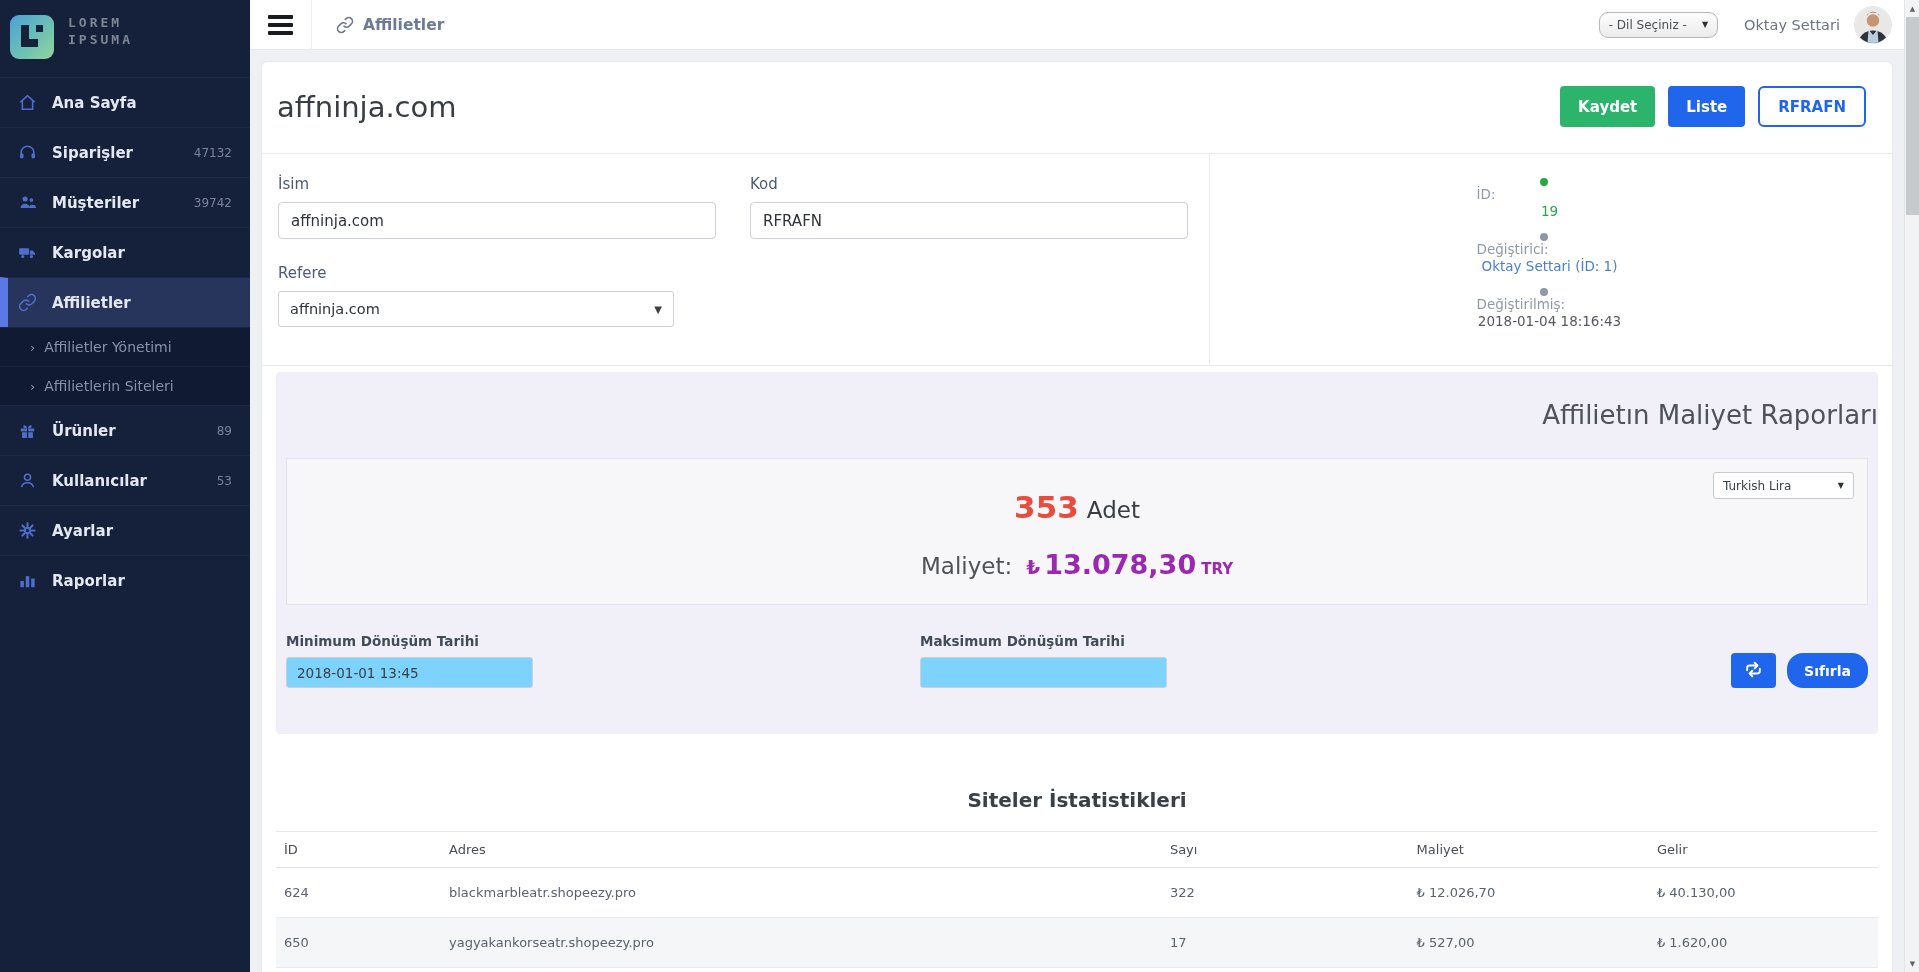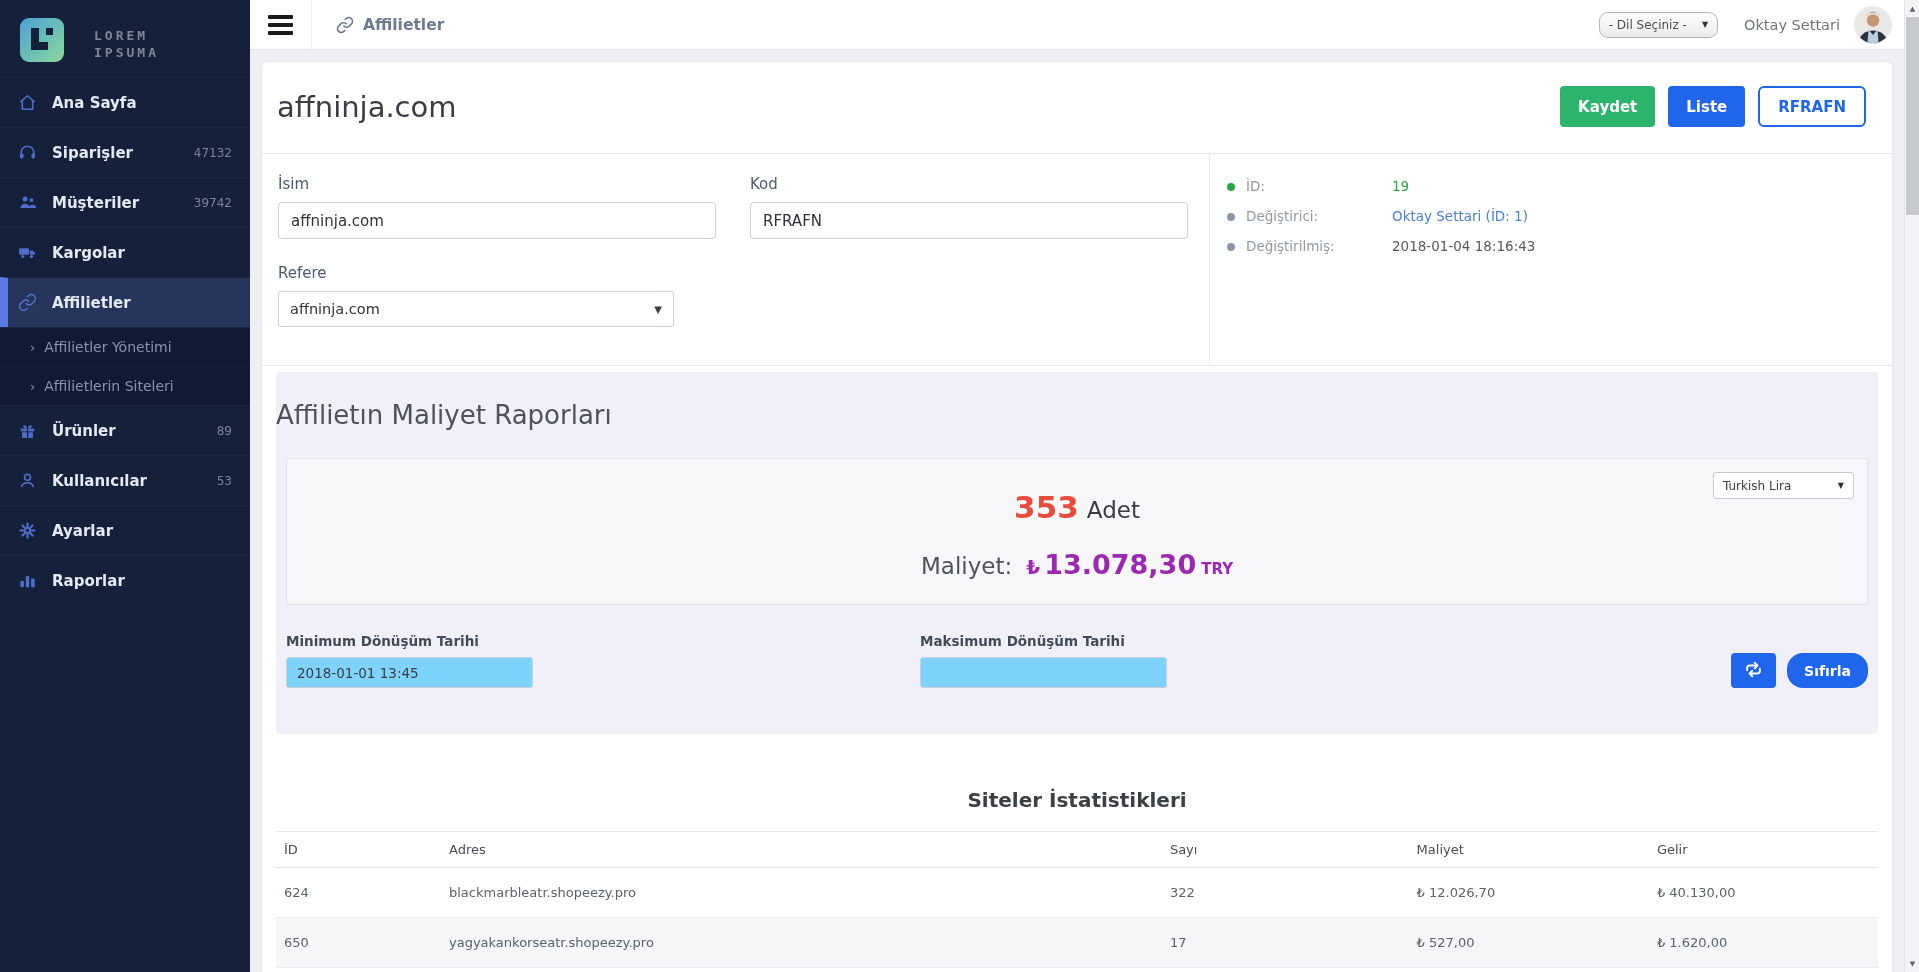--- a/index.html
+++ b/index.html
@@ -3,21 +3,21 @@
 <meta charset="utf-8">
 <style>
   * { box-sizing: border-box; margin: 0; padding: 0; }
   html,body { width:1919px; height:972px; overflow:hidden; }
   body {
     font-family: "DejaVu Sans", "Liberation Sans", sans-serif;
     background:#eef0f3; position:relative; color:#333;
   }
   
   .sidebar { position:absolute; left:0; top:0; width:250px; height:972px; background:#15203a; z-index:3; }
-  .logo { display:flex; align-items:flex-end; gap:30px; padding:15px 20px; height:77px; }
+  .logo { display:flex; align-items:flex-start; gap:14px; padding:15px 10px; height:77px; }
   .logo-box { width:44px; height:44px; border-radius:9px; background:linear-gradient(135deg,#4da0d8 0%,#6cc0b4 55%,#8fd79b 100%); position:relative; flex:none; }
   .logo-l { position:absolute; left:11px; top:10px; width:17px; height:22px; border-left:8px solid #15203a; border-bottom:8px solid #15203a; }
   .logo-dot { position:absolute; right:11px; top:10px; width:7px; height:7px; background:#15203a; }
   .logo-text { font-family:"DejaVu Sans Mono","Liberation Mono",monospace; font-size:13px; letter-spacing:3px; color:#7d8694; line-height:1.3; font-weight:700; }
   .nav { }
   .nav-item { display:flex; align-items:center; height:50px; padding:0 18px; border-top:1px solid #1d2845; color:#e3e8f1; font-size:15px; font-weight:700; cursor:pointer; }
   .nav-item .ico { width:19px; height:19px; margin-right:15px; color:#4f6ecb; flex:none; }
   .nav-item .ico svg { width:100%; height:100%; display:block; }
   .nav-item .count { margin-left:auto; font-size:12px; font-weight:400; color:#79839a; }
   .nav-item.active { background:#27345b; border-left:8px solid #5b79e4; padding-left:10px; }
@@ -50,28 +50,28 @@
   .card-main { display:flex; border-bottom:1px solid #e8eaee; }
   .form-area { width:947px; flex:none; padding:21px 0 38px 16px; }
   .form-grid { display:flex; gap:34px; }
   .field { width:438px; }
   .field label, .refere label { display:block; font-size:15px; color:#4d5b76; margin-bottom:9px; }
   .text-input { width:100%; height:37px; border:1px solid #ccd1d8; border-radius:4px; padding:0 12px; font-family:inherit; font-size:15px; color:#2f3338; background:#fff; }
   .refere { margin-top:25px; width:396px; }
   .select-box { height:36px; border:1px solid #ccd1d8; border-radius:3px; background:#fff; display:flex; align-items:center; padding:0 11px; font-size:14.5px; color:#2f3338; cursor:pointer; }
   .select-box .arr { margin-left:auto; font-size:10px; color:#3c3f43; }
   .info-area { flex:1; border-left:1px solid #e8eaee; padding:24px 20px 0 17px; }
-  .info-row { display:flex; align-items:center; margin-bottom:13px; font-size:13.5px; line-height:17px; }
+  .info-row { display:flex; align-items:center; margin-bottom:13px; font-size:13.5px; line-height:17px;flex-direction:column; }
   .bullet { width:8px; height:8px; border-radius:50%; margin-right:11px; flex:none; }
   .bullet.green { background:#28a745; } .bullet.gray { background:#8d97a5; }
   .info-label { width:146px; color:#9099a6; flex:none; }
   .val-green { color:#28a745; } .val-link { color:#4a80d2; cursor:pointer; } .val-dark { color:#55595e; }
   
   .cost-panel { margin:6px 14px 0; background:#f1f0f8; border-radius:4px; padding-top:28px; }
-  .cost-title { text-align:left; font-size:26px; font-weight:400; color:#4d5359; margin-bottom:28px; }
+  .cost-title { text-align:right; font-size:26px; font-weight:400; color:#4d5359; margin-bottom:28px; }
   .stats-box { margin:0 10px; background:#f7f7f9; border:1px solid #e2e2e9; position:relative; text-align:center; padding:30px 0 24px; }
   .currency-select { position:absolute; top:13px; right:13px; width:141px; height:27px; border:1px solid #c6cbd2; border-radius:3px; background:#fff; display:flex; align-items:center; padding:0 9px; font-size:12px; color:#3c4046; cursor:pointer; }
   .currency-select .arr { margin-left:auto; font-size:8px; color:#2e3033; }
   .count-line { font-size:23px; color:#393e44; }
   .count-num { font-size:31px; font-weight:700; color:#e74c3c; margin-right:8px; }
   .cost-line { margin-top:24px; font-size:23px; color:#4d5359; }
   .cost-cur-sym { font-size:20px; font-weight:700; color:#9b28b0; margin-left:14px; }
   .cost-amount { font-size:27px; font-weight:700; color:#9b28b0; margin-left:4px; }
   .cost-code { font-size:15px; font-weight:700; color:#9b28b0; margin-left:5px; }
   .dates-row { display:flex; padding:28px 10px 46px; align-items:flex-end; }

